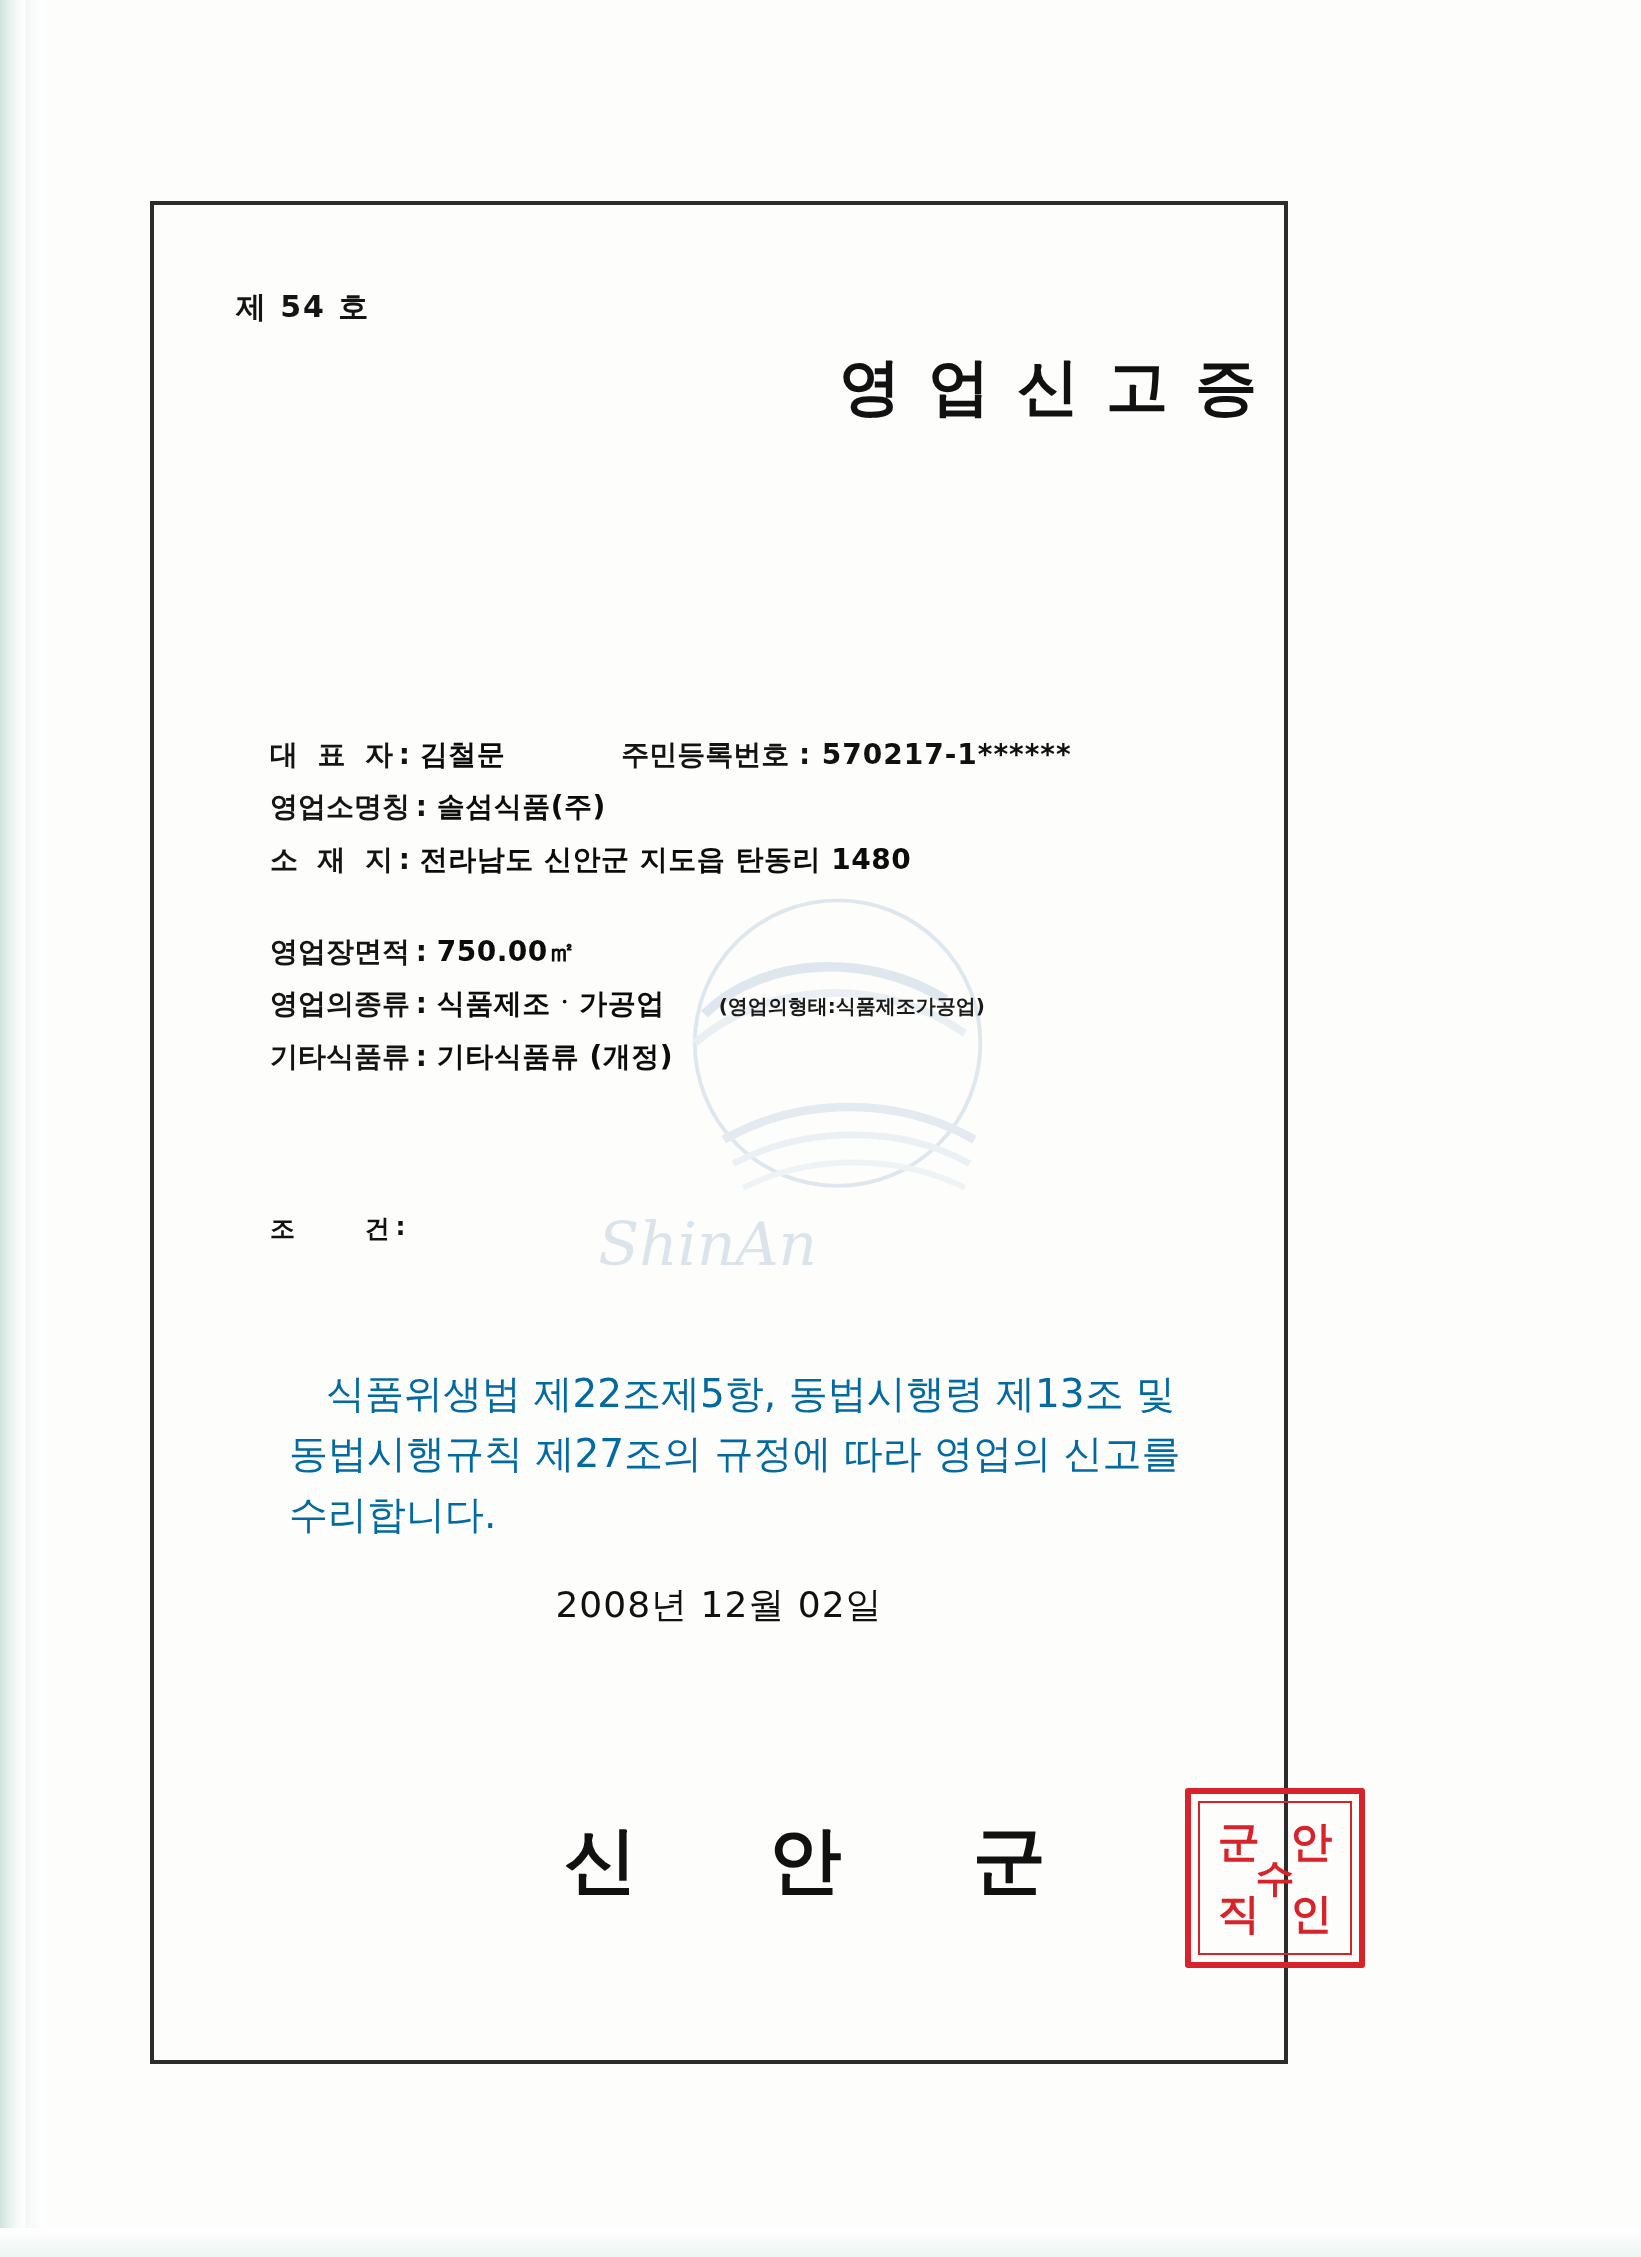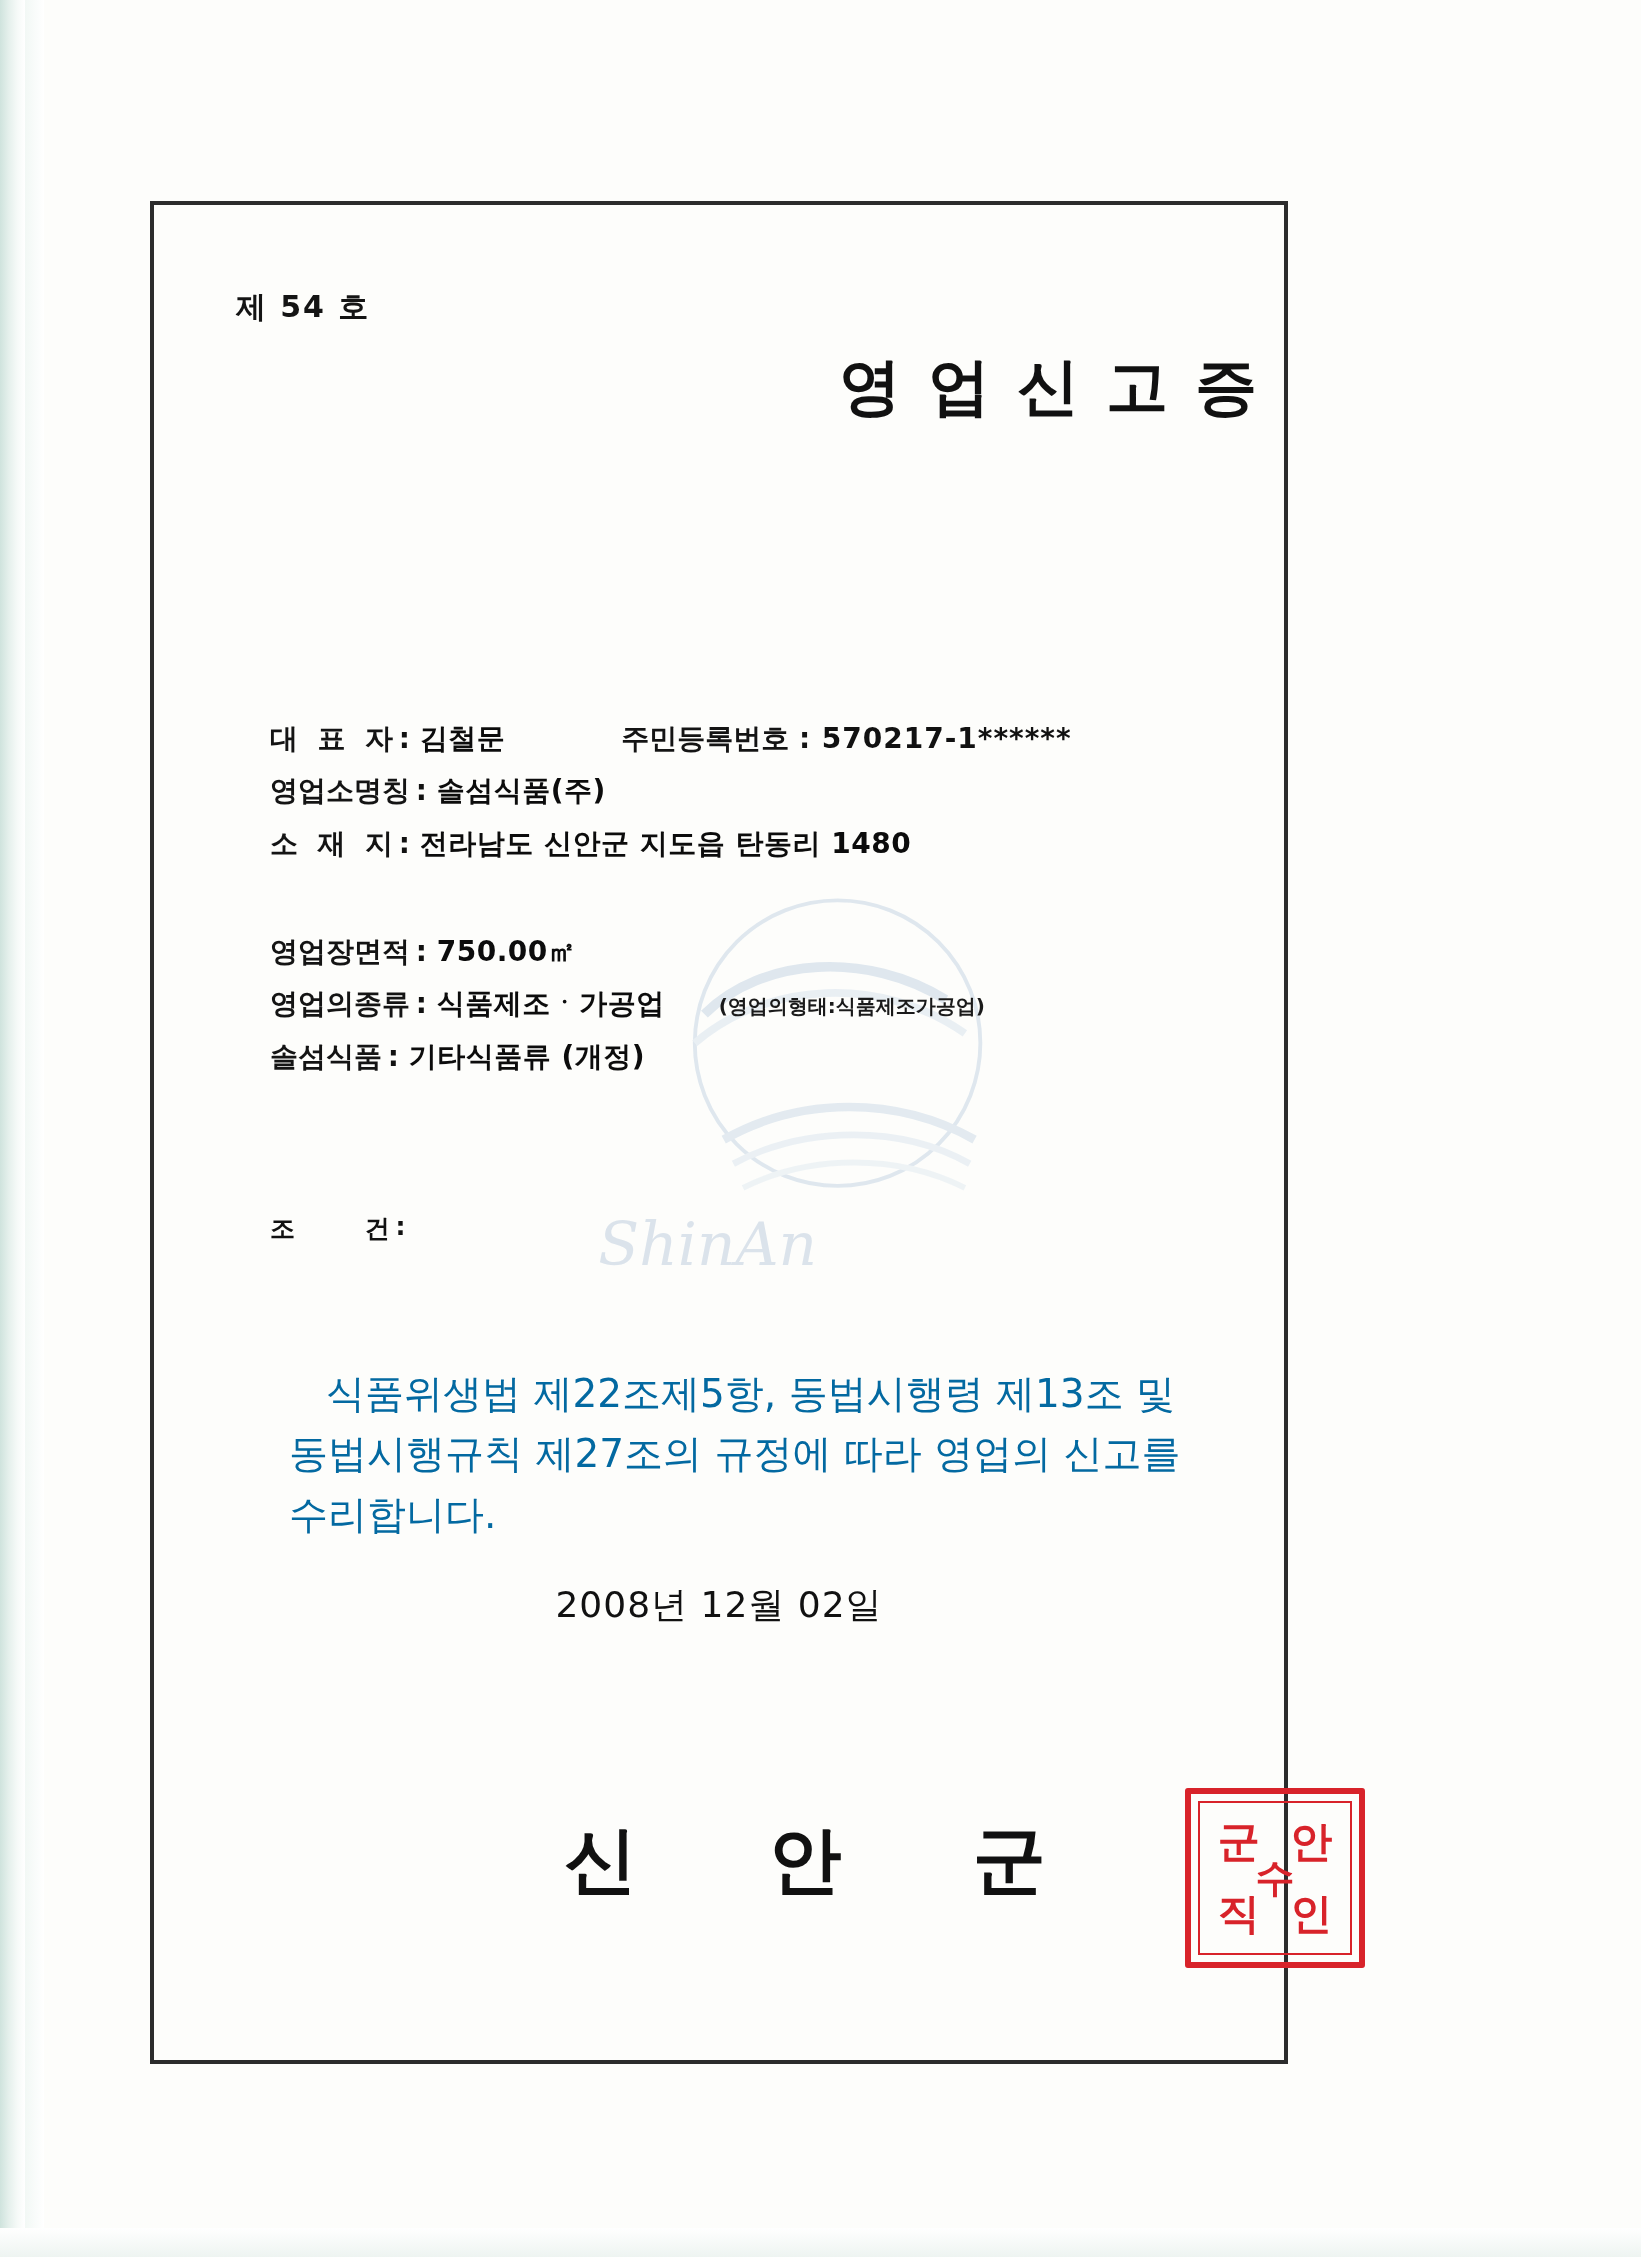--- a/index.html
+++ b/index.html
@@ -89,21 +89,21 @@
     color: #111111;
     font-family: Liberation Mono, monospace;
   }
 
   
   .field-block {
     position: absolute;
     left: 116px;
     width: 1023px;
   }
-  #fields-top { top: 516px; }
+  #fields-top { top: 532px; }
   #fields-mid { top: 729px; }
 
   .field-row {
     display: flex;
     align-items: baseline;
     margin-bottom: 17.4px;
     font-size: 28px;
     line-height: 1.25;
   }
   .field-label {
@@ -309,21 +309,21 @@
       </div>
 
       <div class="field-row">
         <span class="field-label">영업의종류</span>
         <span class="field-colon">:</span>
         <span class="field-value">식품제조ㆍ가공업</span>
         <span class="field-paren">(영업의형태:식품제조가공업)</span>
       </div>
 
       <div class="field-row">
-        <span class="field-label">솔섬식품</span>
+        <span class="field-label">기타식품류</span>
         <span class="field-colon">:</span>
         <span class="field-value">기타식품류 (개정)</span>
       </div>
 
     </div>
 
     <div id="conditions-row">
       <span id="conditions-label">조        건</span>
       <span id="conditions-colon">:</span>
     </div>

